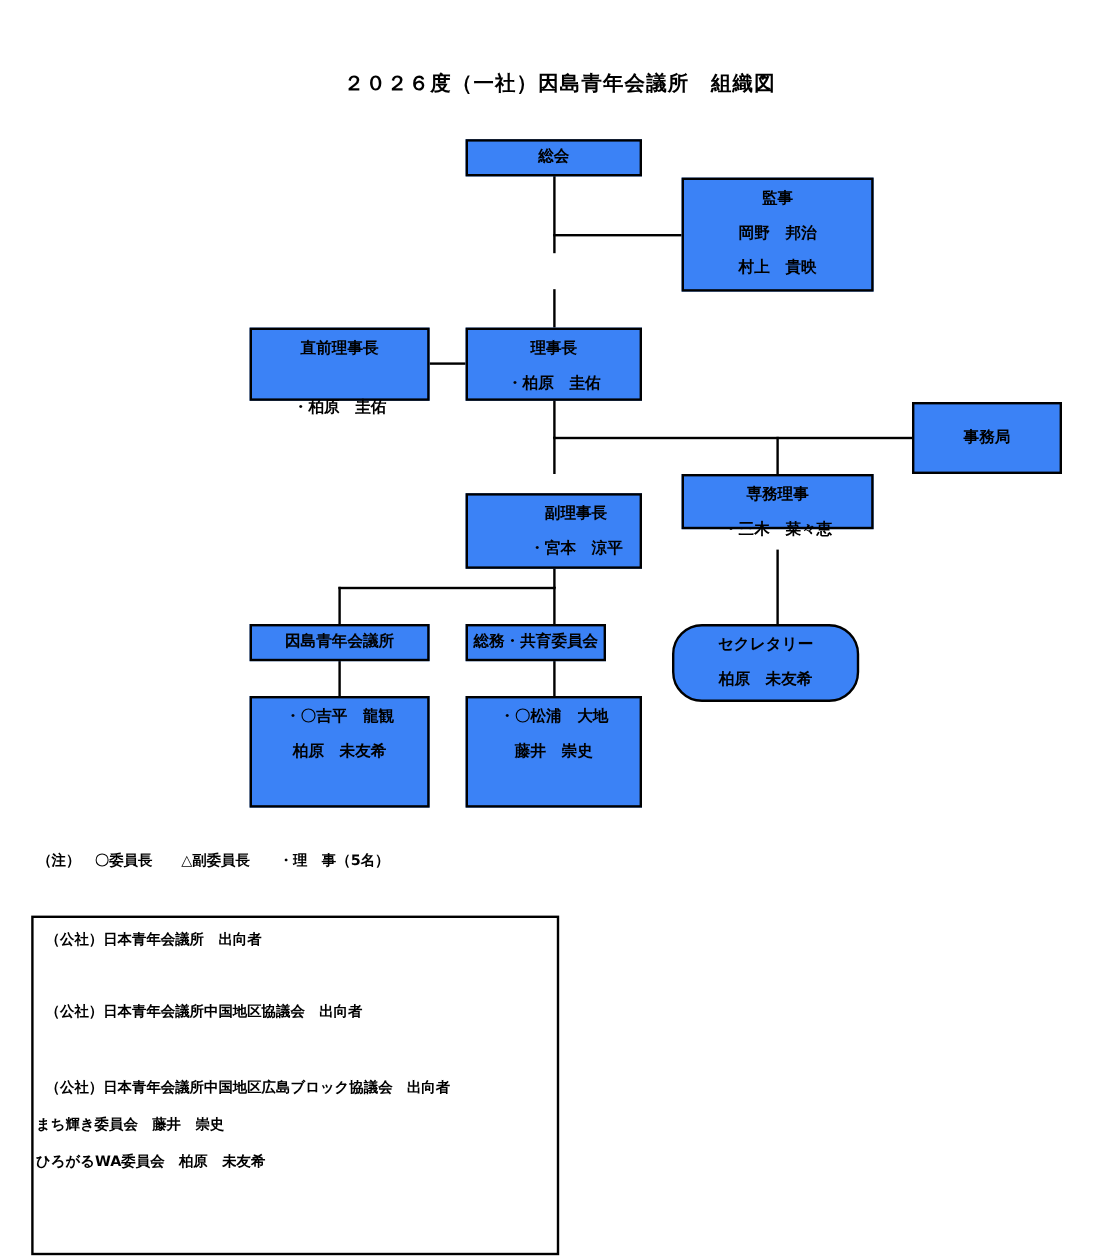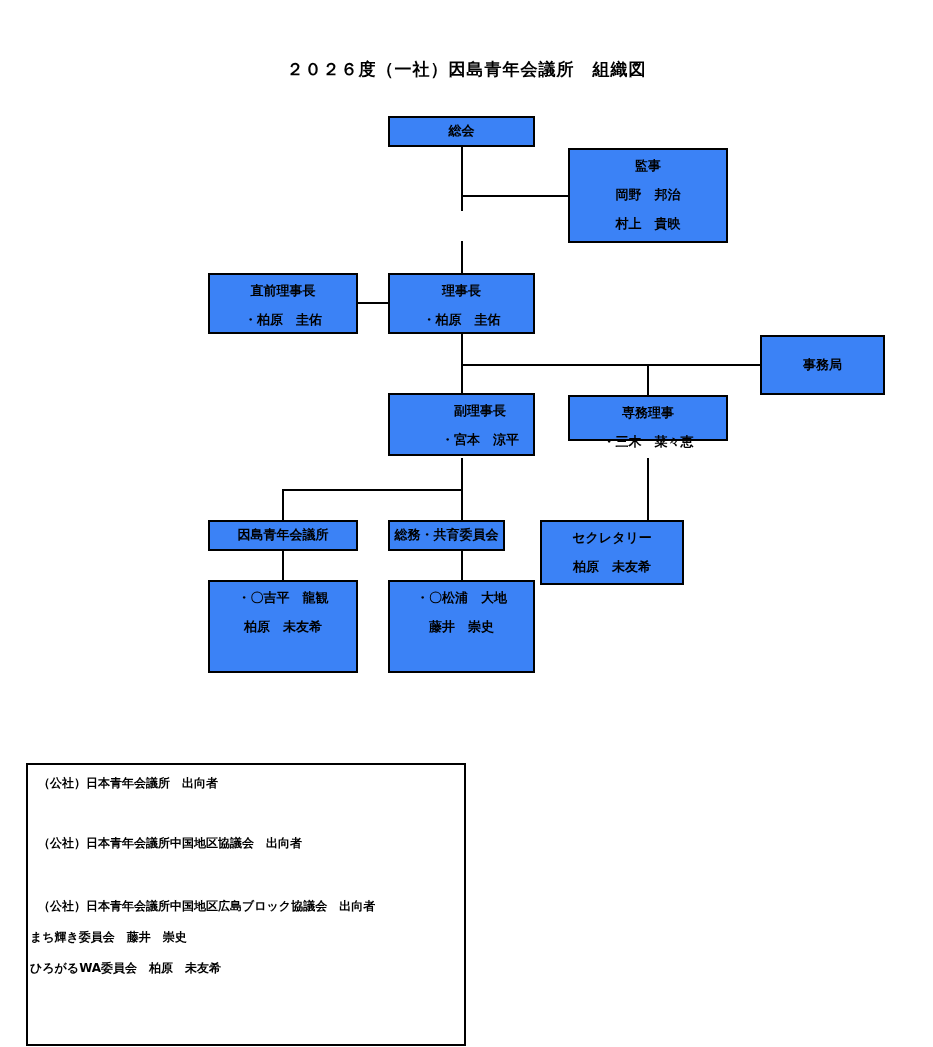--- a/index.html
+++ b/index.html
@@ -126,67 +126,68 @@
     <span class="line">総会</span>
   </div>
 
   <div class="box top-pad" style="left:568px; top:120px; width:160px; height:95px;">
     <span class="line">監事</span>
     <span class="line">岡野　邦治</span>
     <span class="line">村上　貴映</span>
   </div>
 
 
-  <div class="box top-pad" style="left:208px; top:245px; width:150px; height:61px;">
+  <div class="box top-pad" style="left:208px; top:245px; width:150px; height:61px;gap:20px;">
     <span class="line">直前理事長</span>
     <span class="line">・柏原　圭佑</span>
   </div>
 
   <div class="box top-pad" style="left:388px; top:245px; width:147px; height:61px;">
     <span class="line">理事長</span>
     <span class="line">・柏原　圭佑</span>
   </div>
 
   <div class="box center-mid" style="left:760px; top:307px; width:125px; height:60px;">
     <span class="line">事務局</span>
   </div>
 
-  <div class="box top-pad" style="left:388px; top:365px; width:147px; height:63px;padding-left:37px;">
+  <div class="box top-pad" style="left:388px; top:383px; width:147px; height:63px;padding-left:37px;">
     <span class="line">副理事長</span>
     <span class="line">・宮本　涼平</span>
   </div>
 
   <div class="box top-pad" style="left:568px; top:367px; width:160px; height:46px;">
     <span class="line">専務理事</span>
     <span class="line">・三木　菜々恵</span>
   </div>
 
   <div class="box center-mid" style="left:208px; top:492px; width:150px; height:31px;">
     <span class="line">因島青年会議所</span>
   </div>
 
   <div class="box center-mid" style="left:388px; top:492px; width:117px; height:31px;">
     <span class="line">総務・共育委員会</span>
   </div>
 
-  <div class="box top-pad" style="left:540px; top:492px; width:144px; height:65px;">
+  <div class="box top-pad" style="left:560px; top:492px; width:156px; height:65px;border-radius:25px;">
     <span class="line">セクレタリー</span>
     <span class="line">柏原　未友希</span>
   </div>
 
   <div class="box top-pad" style="left:208px; top:552px; width:150px; height:93px;">
     <span class="line">・〇吉平　龍観</span>
     <span class="line">柏原　未友希</span>
   </div>
 
   <div class="box top-pad" style="left:388px; top:552px; width:147px; height:93px;">
     <span class="line">・〇松浦　大地</span>
     <span class="line">藤井　崇史</span>
   </div>
 
+  <div class="note" style="left:31px; top:681px;">（注）　〇委員長　　△副委員長　　・理　事（5名）</div>
 
   <div class="legend-box" style="left:26px; top:735px; width:440px; height:283px;"></div>
   <div class="legend-line" style="left:38px; top:747px;">（公社）日本青年会議所　出向者</div>
   <div class="legend-line" style="left:38px; top:807px;">（公社）日本青年会議所中国地区協議会　出向者</div>
   <div class="legend-line" style="left:38px; top:870px;">（公社）日本青年会議所中国地区広島ブロック協議会　出向者</div>
   <div class="legend-line" style="left:30px; top:901px;">まち輝き委員会　藤井　崇史</div>
   <div class="legend-line" style="left:30px; top:932px;">ひろがるWA委員会　柏原　未友希</div>
 
 </div>
 

